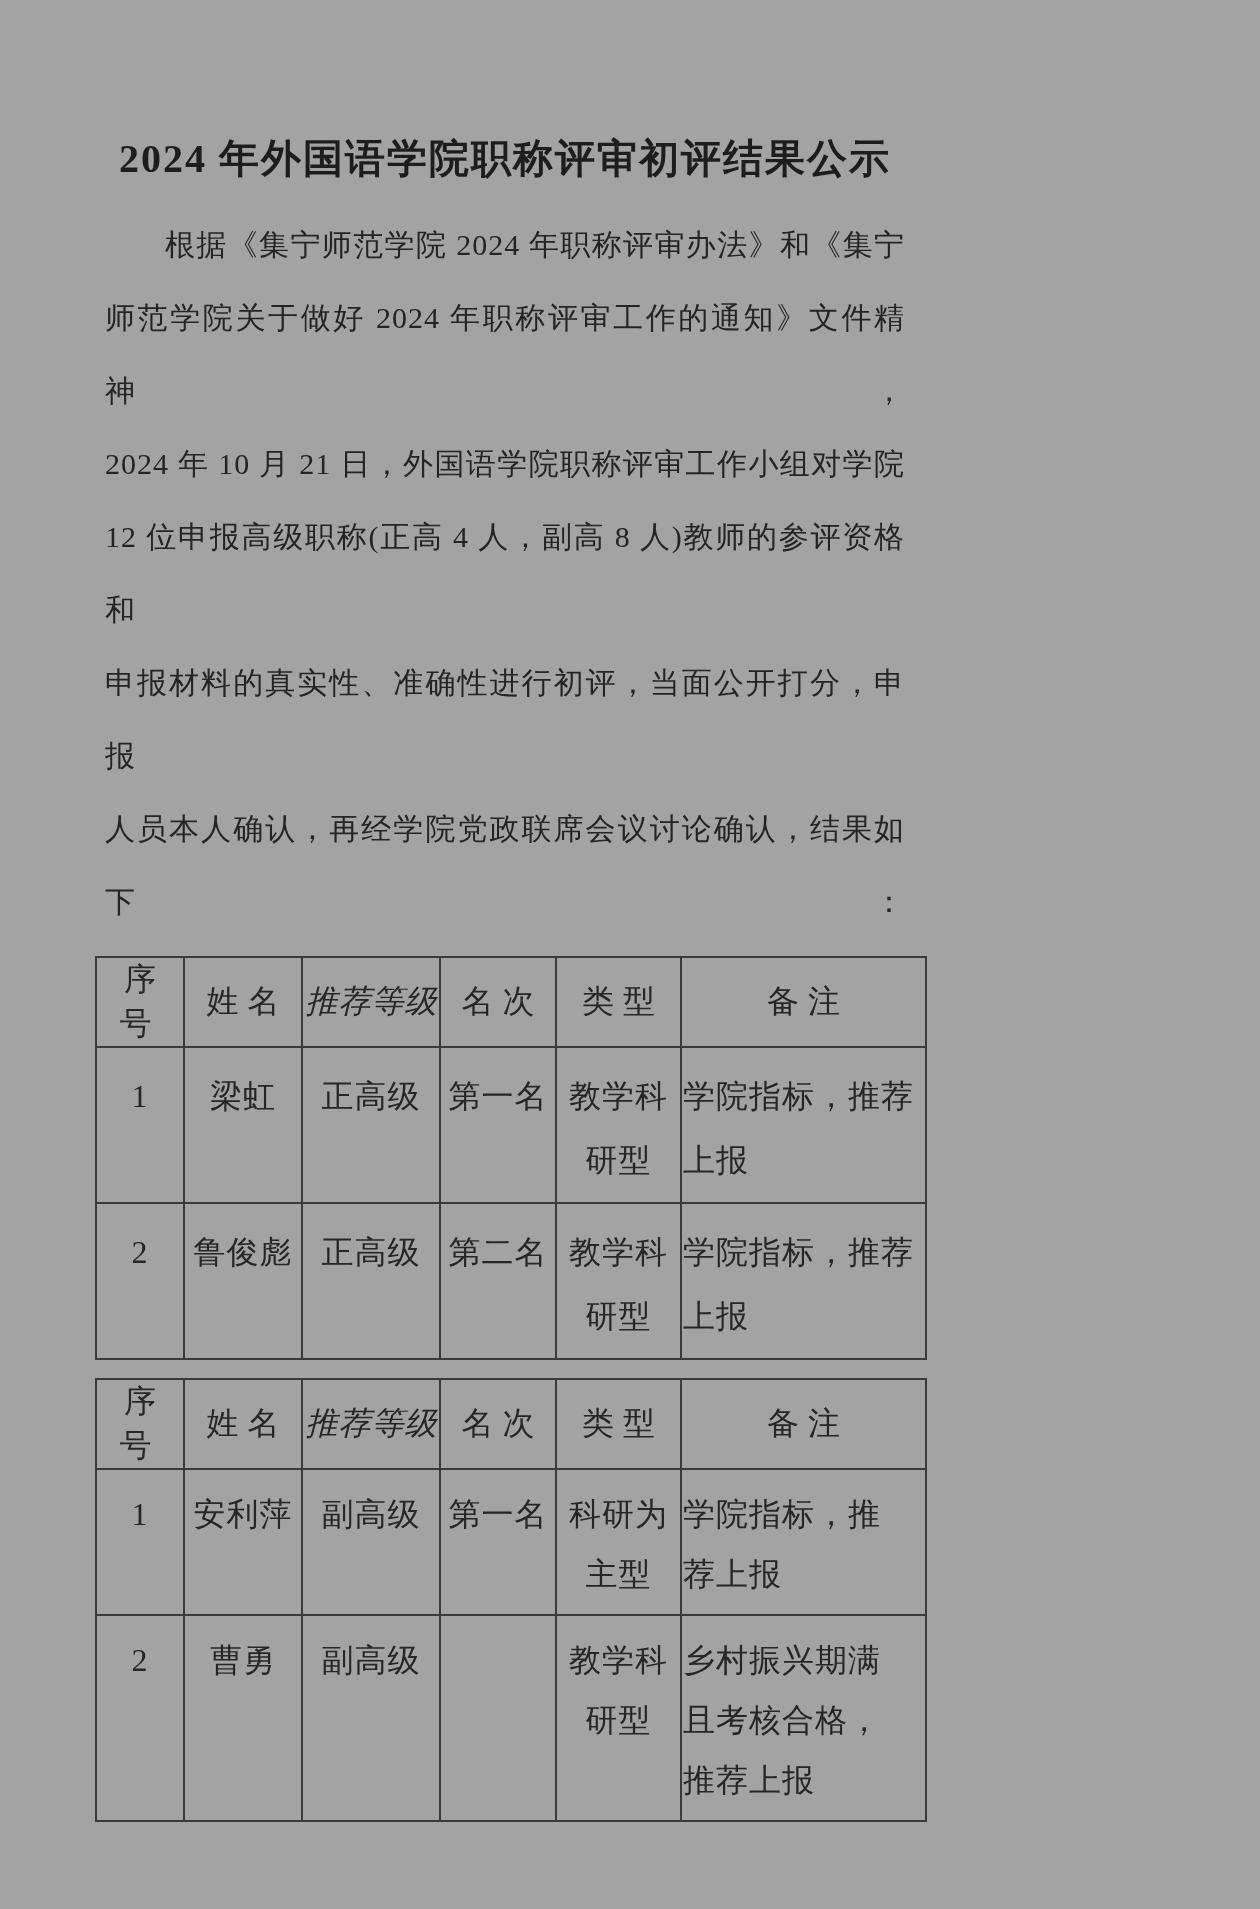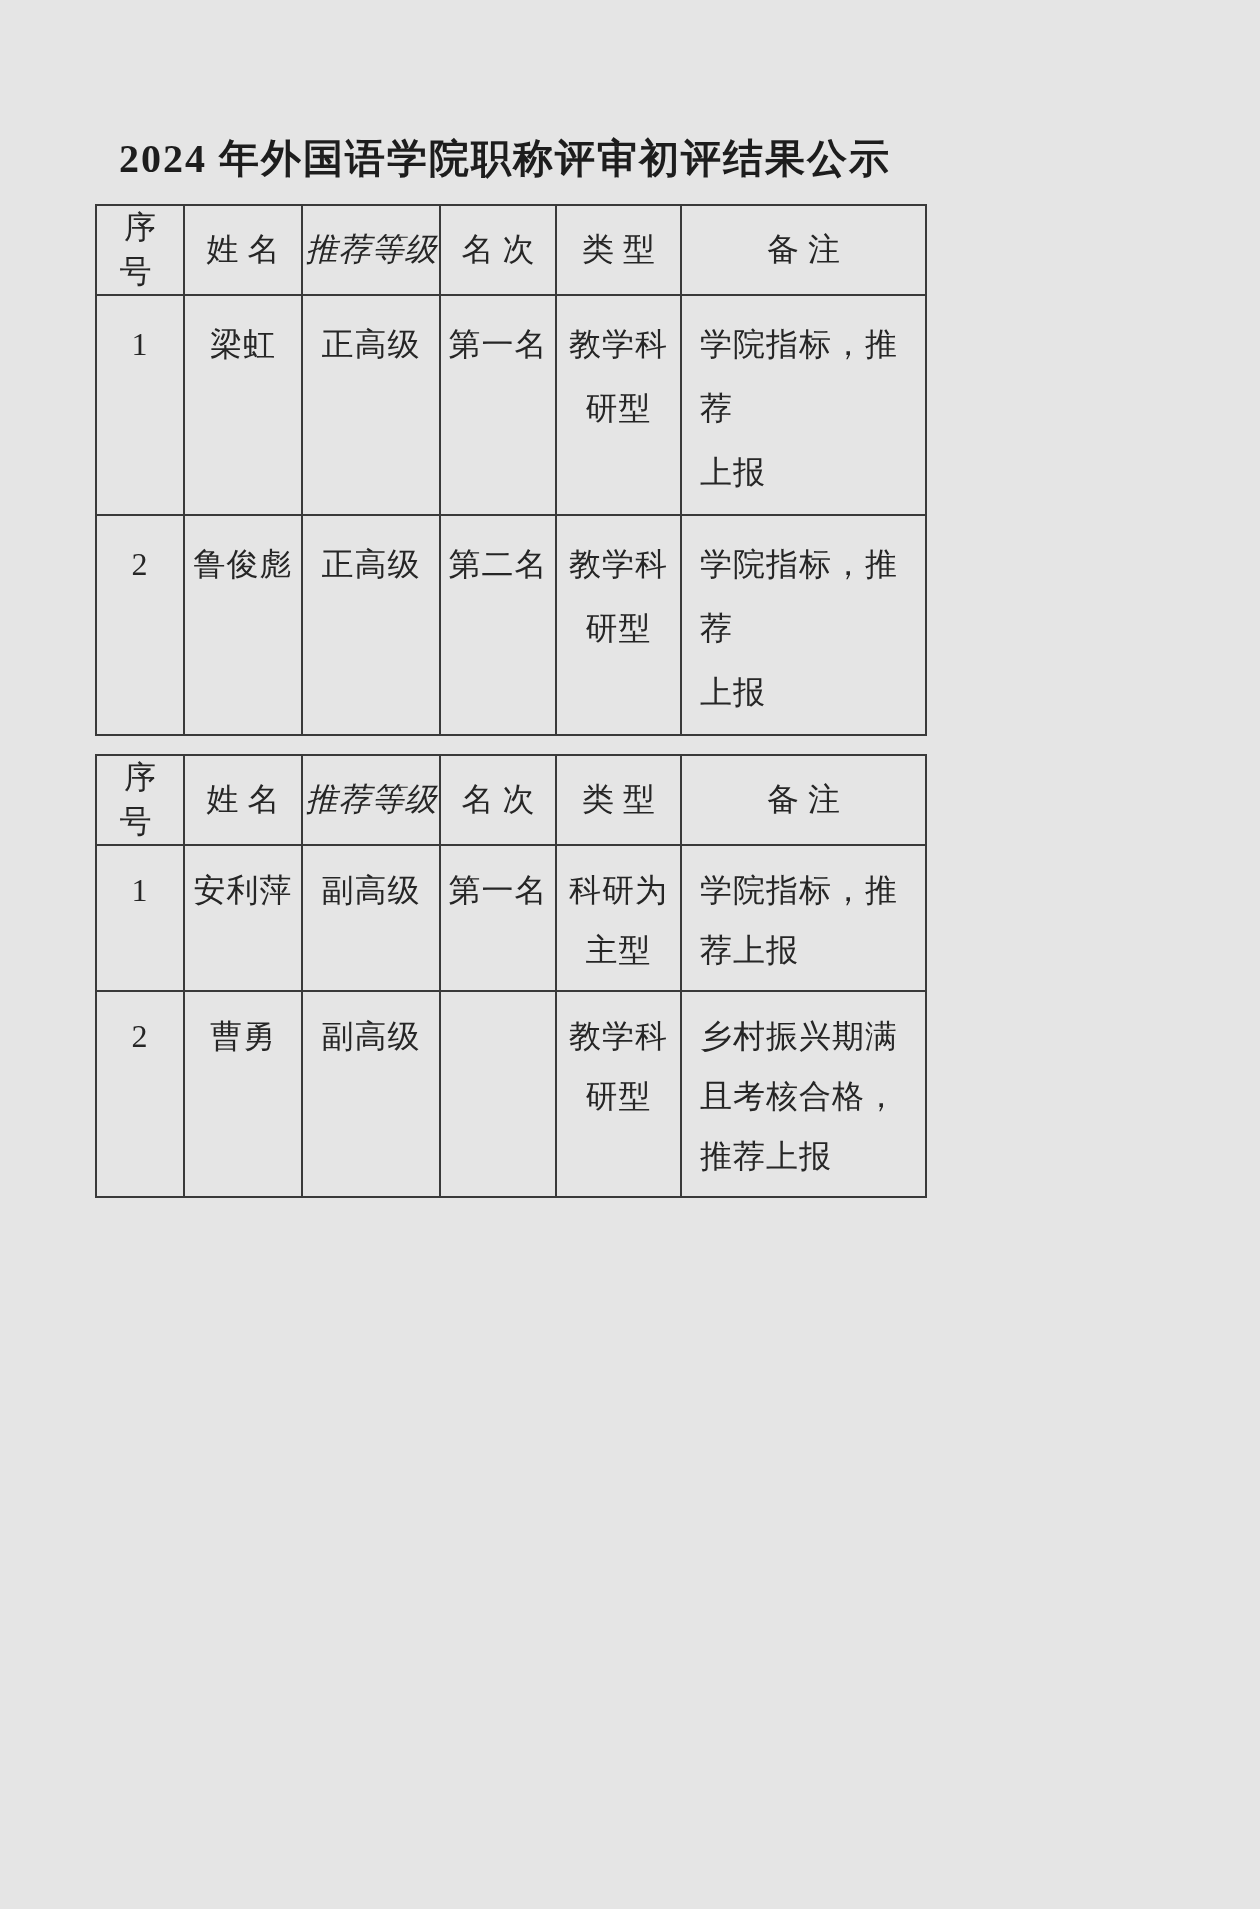--- a/index.html
+++ b/index.html
@@ -5,21 +5,21 @@
   * { margin: 0; padding: 0; box-sizing: border-box; }
   html, body { background: #ffffff; }
   body {
     font-family: "Liberation Serif", "DejaVu Serif", serif;
     color: #222222;
   }
   .page {
     position: relative;
     width: 1260px;
     height: 1909px;
-    background: #e5e5e5;
+    background: #a3a3a3;
     overflow: hidden;
   }
   .content {
     position: absolute;
     left: 105px;
     top: 0;
     width: 800px;
   }
   .doc-title {
     margin-top: 132px;
@@ -77,41 +77,47 @@
   .tbl td {
     vertical-align: top;
     text-align: center;
     padding: 16px 4px 10px 4px;
     line-height: 64px;
     letter-spacing: 1px;
     white-space: pre-line;
   }
   .tbl td.remark {
     text-align: left;
-    padding-left: 18px;
+    padding-left: 1px;
   }
   .t1 tbody tr { height: 146px; }
   .t2 tbody tr.h2l { height: 128px; }
   .t2 tbody tr.h3l { height: 184px; }
   .t2 td { line-height: 60px; padding-top: 14px; }
   .col-index { width: 88px; }
   .col-name  { width: 118px; }
   .col-grade { width: 138px; }
   .col-rank  { width: 116px; }
   .col-type  { width: 125px; }
   .col-remark{ width: 245px; }
 </style>
 </head>
 <body>
 
 <div class="page">
   <div class="content">
 
     <h1 class="doc-title">2024 年外国语学院职称评审初评结果公示</h1>
 
+    <p class="doc-body">根据《集宁师范学院 2024 年职称评审办法》和《集宁
+师范学院关于做好 2024 年职称评审工作的通知》文件精神，
+2024 年 10 月 21 日，外国语学院职称评审工作小组对学院
+12 位申报高级职称(正高 4 人，副高 8 人)教师的参评资格和
+申报材料的真实性、准确性进行初评，当面公开打分，申报
+人员本人确认，再经学院党政联席会议讨论确认，结果如下：</p>
 
 
     <table class="tbl t1">
       <colgroup>
         <col class="col-index">
           <col class="col-name">
           <col class="col-grade">
         <col class="col-rank">
           <col class="col-type">
           <col class="col-remark">

